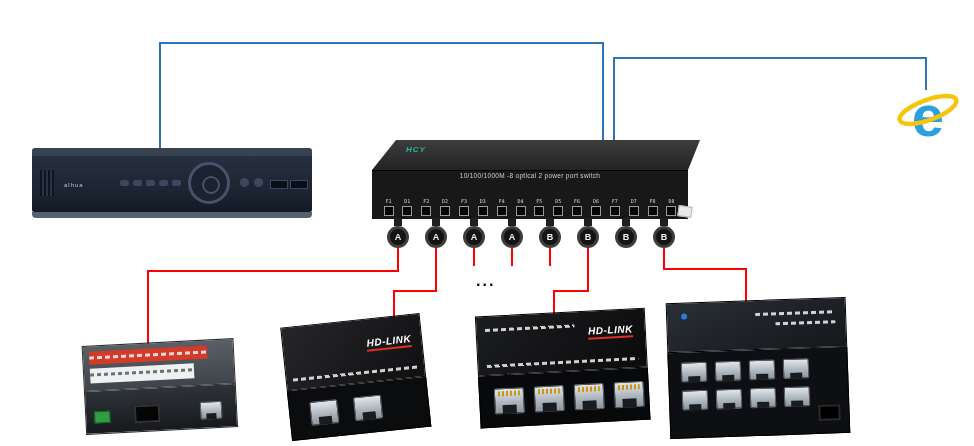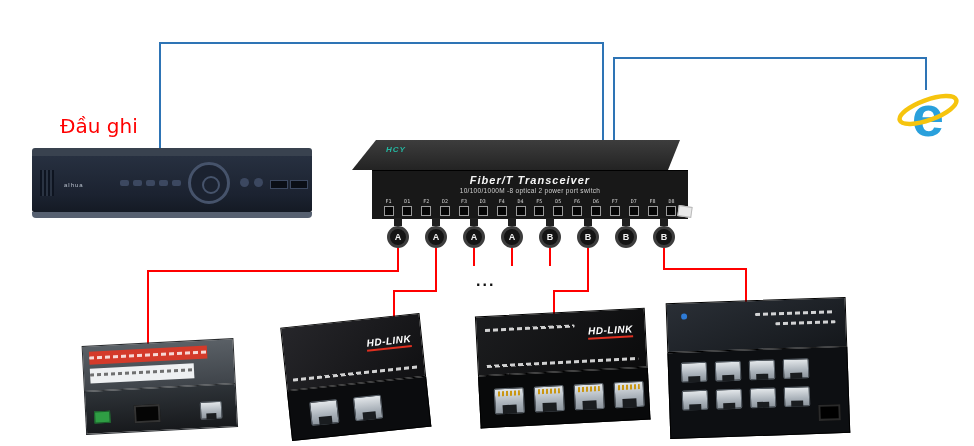--- a/index.html
+++ b/index.html
@@ -20,21 +20,21 @@
     position:absolute; left:486px; top:110px; color:#1B3E8F;
     font-size:17px; font-weight:bold; letter-spacing:0.5px;
   }
   .ellipsis{
     position:absolute; left:476px; top:272px; color:#111;
     font-size:16px; font-weight:bold; letter-spacing:2px;
   }
 
   
   .sw-top{
-    position:absolute; left:352px; top:140px; width:328px; height:30px;
+    position:absolute; left:372px; top:140px; width:328px; height:30px;
     background:linear-gradient(180deg,#3d3d3d,#232323);
     clip-path:polygon(24px 0, 328px 0, 316px 30px, 0 30px);
   }
   .sw-brand{
     position:absolute; left:34px; top:5px; color:#25B8A2;
     font-size:8px; font-weight:bold; font-style:italic; letter-spacing:1px;
   }
   .sw-front{
     position:absolute; left:372px; top:170px; width:316px; height:48px;
     background:#181818; border-top:1px solid #000;
@@ -138,21 +138,20 @@
   <div class="line red" style="left:473px;top:248px;width:2px;height:18px;"></div>
   <div class="line red" style="left:511px;top:248px;width:2px;height:18px;"></div>
   <div class="line red" style="left:549px;top:248px;width:2px;height:18px;"></div>
   <div class="line red" style="left:587px;top:248px;width:2px;height:44px;"></div>
   <div class="line red" style="left:553px;top:290px;width:36px;height:2px;"></div>
   <div class="line red" style="left:553px;top:290px;width:2px;height:28px;"></div>
   <div class="line red" style="left:663px;top:248px;width:2px;height:22px;"></div>
   <div class="line red" style="left:663px;top:268px;width:84px;height:2px;"></div>
   <div class="line red" style="left:745px;top:268px;width:2px;height:34px;"></div>
 
-  <div class="dvr-label">Đầu ghi</div>
   <div class="ellipsis">...</div>
 
   <div class="dvr">
     <div class="dvr-topface"></div>
     <div class="dvr-body">
       <div class="dvr-vent"></div>
       <div class="dvr-brand">alhua</div>
       <div class="dvr-btnrow">
         <div class="dvr-btn"></div>
         <div class="dvr-btn"></div>
@@ -166,21 +165,20 @@
       <div class="dvr-usb" style="left:238px;"></div>
       <div class="dvr-usb" style="left:258px;"></div>
     </div>
     <div class="dvr-bottom"></div>
   </div>
 
   <div class="sw-top">
     <div class="sw-brand">HCY</div>
   </div>
   <div class="sw-front">
-    <div class="sw-title">Fiber/T Transceiver</div>
     <div class="sw-sub">10/100/1000M -8 optical 2 power port switch</div>
     <div class="port-strip">
         <span class="port-cell">F1</span>
         <span class="port-cell">D1</span>
         <span class="port-cell">F2</span>
         <span class="port-cell">D2</span>
         <span class="port-cell">F3</span>
         <span class="port-cell">D3</span>
         <span class="port-cell">F4</span>
         <span class="port-cell">D4</span>

